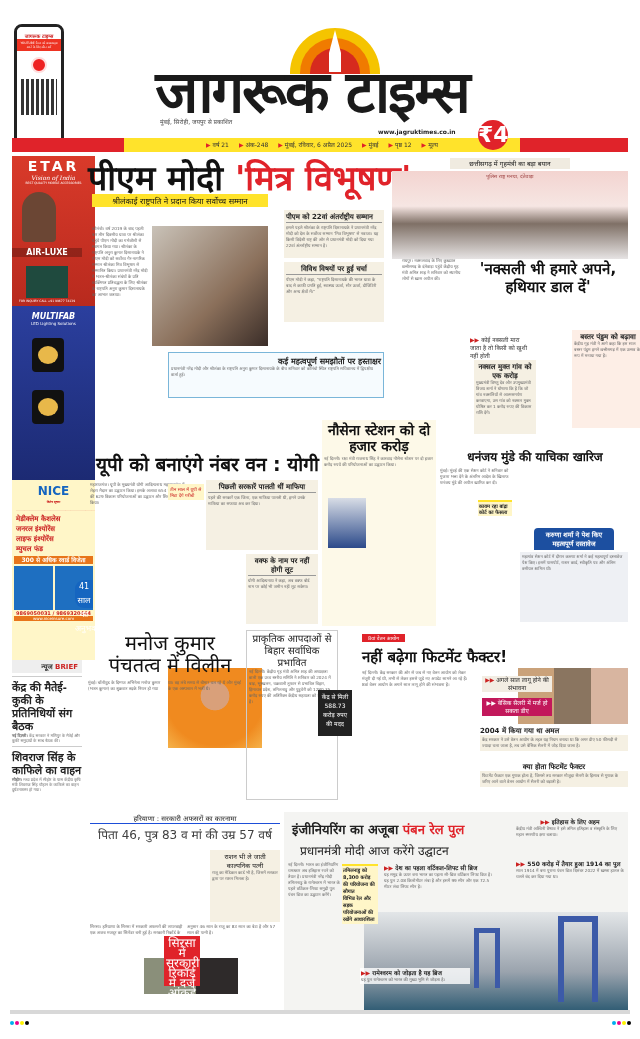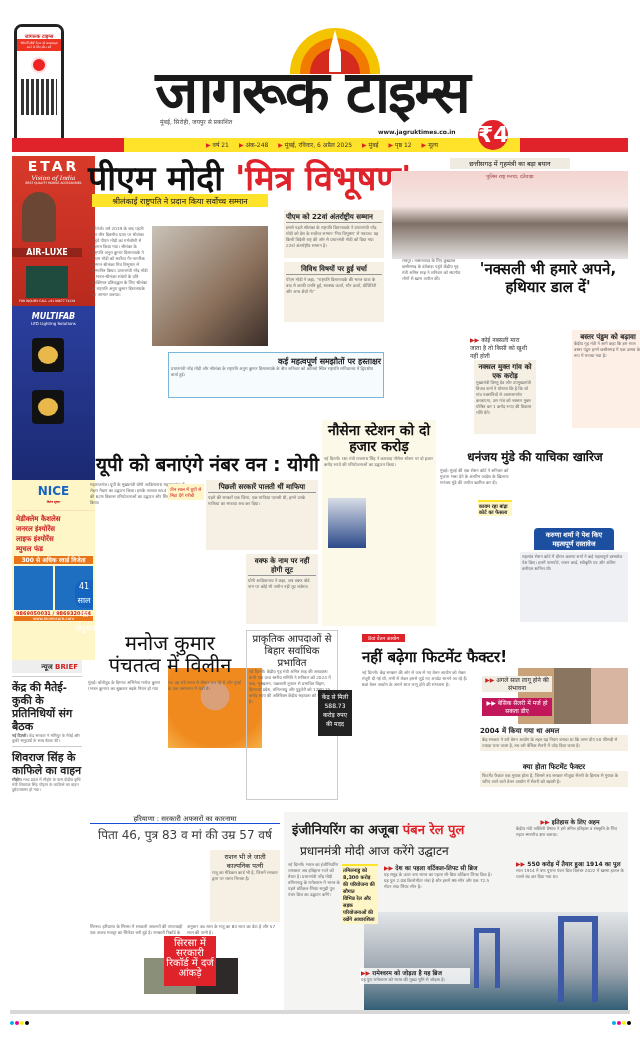--- a/index.html
+++ b/index.html
@@ -237,21 +237,21 @@
 </div>
 
 <div class="abs" style="left:90px;top:814px;width:190px;font-size:7px;text-align:center;border-bottom:1px solid #1d4ed8">हरियाणा : सरकारी अफसरों का कारनामा</div>
 <div class="abs" style="left:90px;top:826px;width:190px;font-size:12px;text-align:center;color:#404040">पिता 46, पुत्र 83 व मां की उम्र 57 वर्ष</div>
 
 <div class="abs lg" style="left:210px;top:850px;width:70px;height:72px;padding:2px">
   <div style="font-size:6.5px;text-align:center">राशन भी ले जाती काल्पनिक पत्नी</div>
   <div class="txt">राजू का मेडिकल कार्ड भी है, जिसमें सरकार द्वारा पर राशन मिलता है।</div>
 </div>
 <div class="abs txt" style="left:90px;top:924px;width:190px;height:86px;overflow:hidden;column-count:2">सिरसा। हरियाणा के सिरसा में सरकारी अफसरों की लापरवाही एक अजब मजदूर का सिलेंडर बनी हुई है। सरकारी रिकॉर्ड के अनुसार 46 साल के राजू का 83 साल का बेटा है और 57 साल की पत्नी है।</div>
-<div class="abs" style="left:164px;top:936px;width:52px;height:50px;background:#e0232a;color:#fff;font-size:10px;line-height:10px;text-align:center;padding:2px">सिरसा में सरकारी रिकॉर्ड में दर्ज आंकड़े</div>
+<div class="abs" style="left:164px;top:936px;width:36px;height:50px;background:#e0232a;color:#fff;font-size:12px;line-height:10px;text-align:center;padding:2px">सिरसा में सरकारी रिकॉर्ड में दर्ज आंकड़े</div>
 
 <div class="abs" style="left:284px;top:812px;width:344px;height:200px;background:#f4f4f2">
   <div style="position:absolute;left:8px;top:8px;font-size:13px;font-weight:bold;white-space:nowrap"><span>इंजीनियरिंग का अजूबा</span> <span style="color:#e0232a">पंबन रेल पुल</span></div>
   <div style="position:absolute;left:16px;top:30px;font-size:12px;white-space:nowrap">प्रधानमंत्री मोदी आज करेंगे उद्घाटन</div>
   <div class="img" style="position:absolute;left:80px;top:100px;width:264px;height:100px;background:linear-gradient(#e3e6e8,#9aa3ad 60%,#2d5a72)">
     <div style="position:absolute;right:30px;top:4px;width:40px;height:86px;border:6px solid #3c5aa8;border-bottom:none"></div>
     <div style="position:absolute;left:110px;top:16px;width:26px;height:60px;border:5px solid #3c5aa8;border-bottom:none"></div>
   </div>
   <div class="txt" style="position:absolute;left:4px;top:50px;width:52px;height:150px;overflow:hidden">नई दिल्ली। भारत का इंजीनियरिंग चमत्कार अब इतिहास रचने को तैयार है। प्रधानमंत्री नरेंद्र मोदी तमिलनाडु के रामेश्वरम में भारत के पहले वर्टिकल-लिफ्ट समुद्री पुल पंबन ब्रिज का उद्घाटन करेंगे।</div>
   <div style="position:absolute;left:58px;top:52px;width:36px;background:#fff6c8;border-top:2px solid #ffe32b;font-size:5px;font-weight:bold;line-height:7px;padding:1px">

